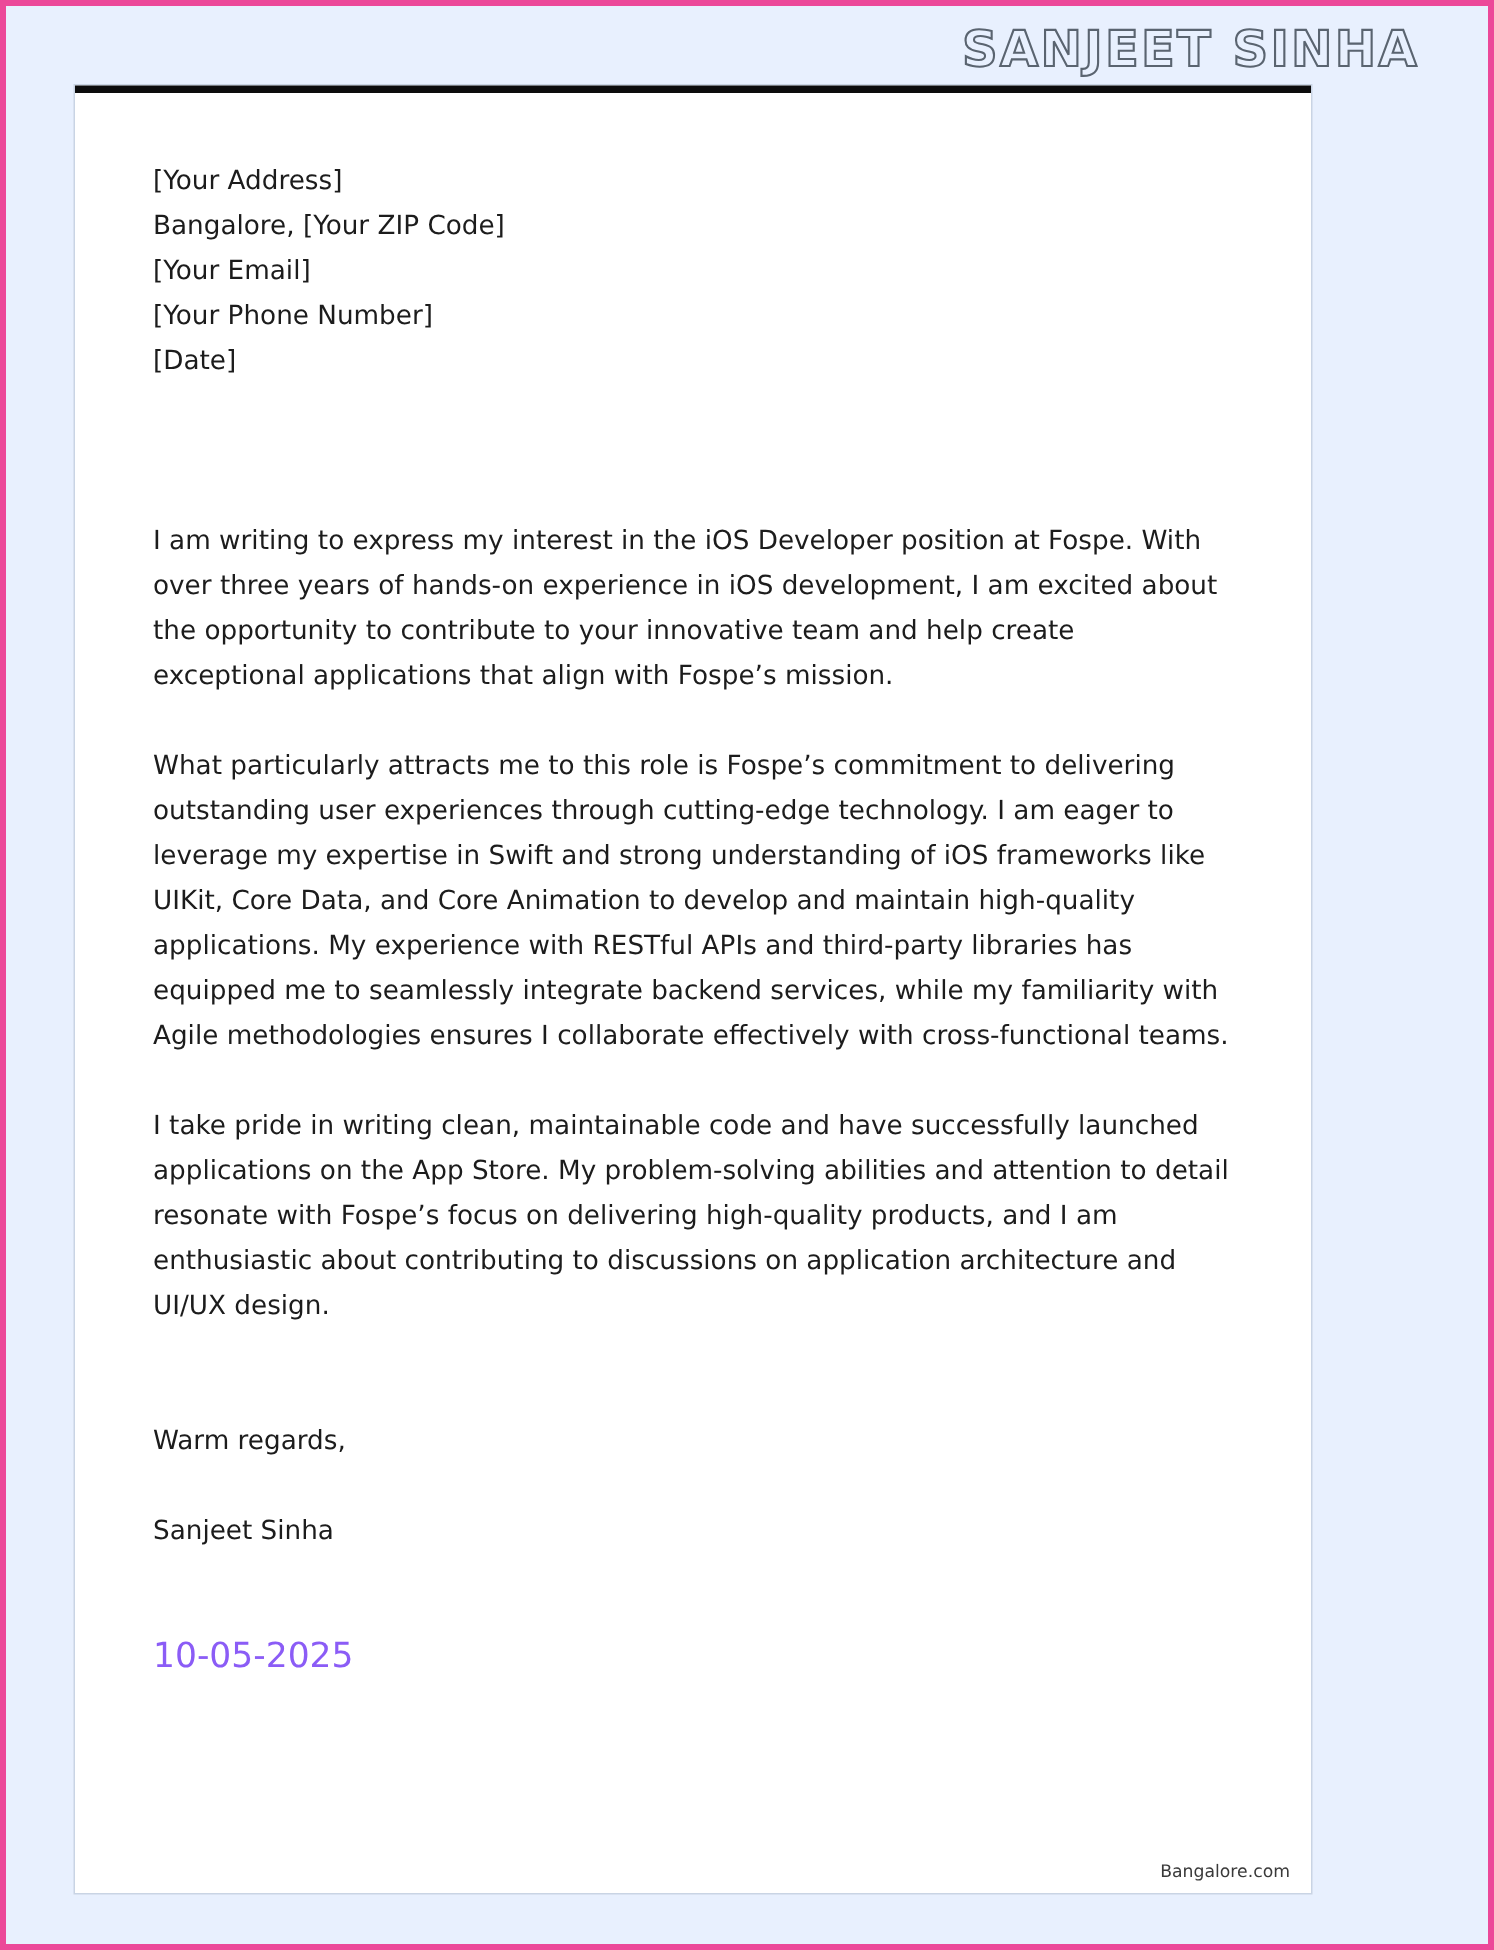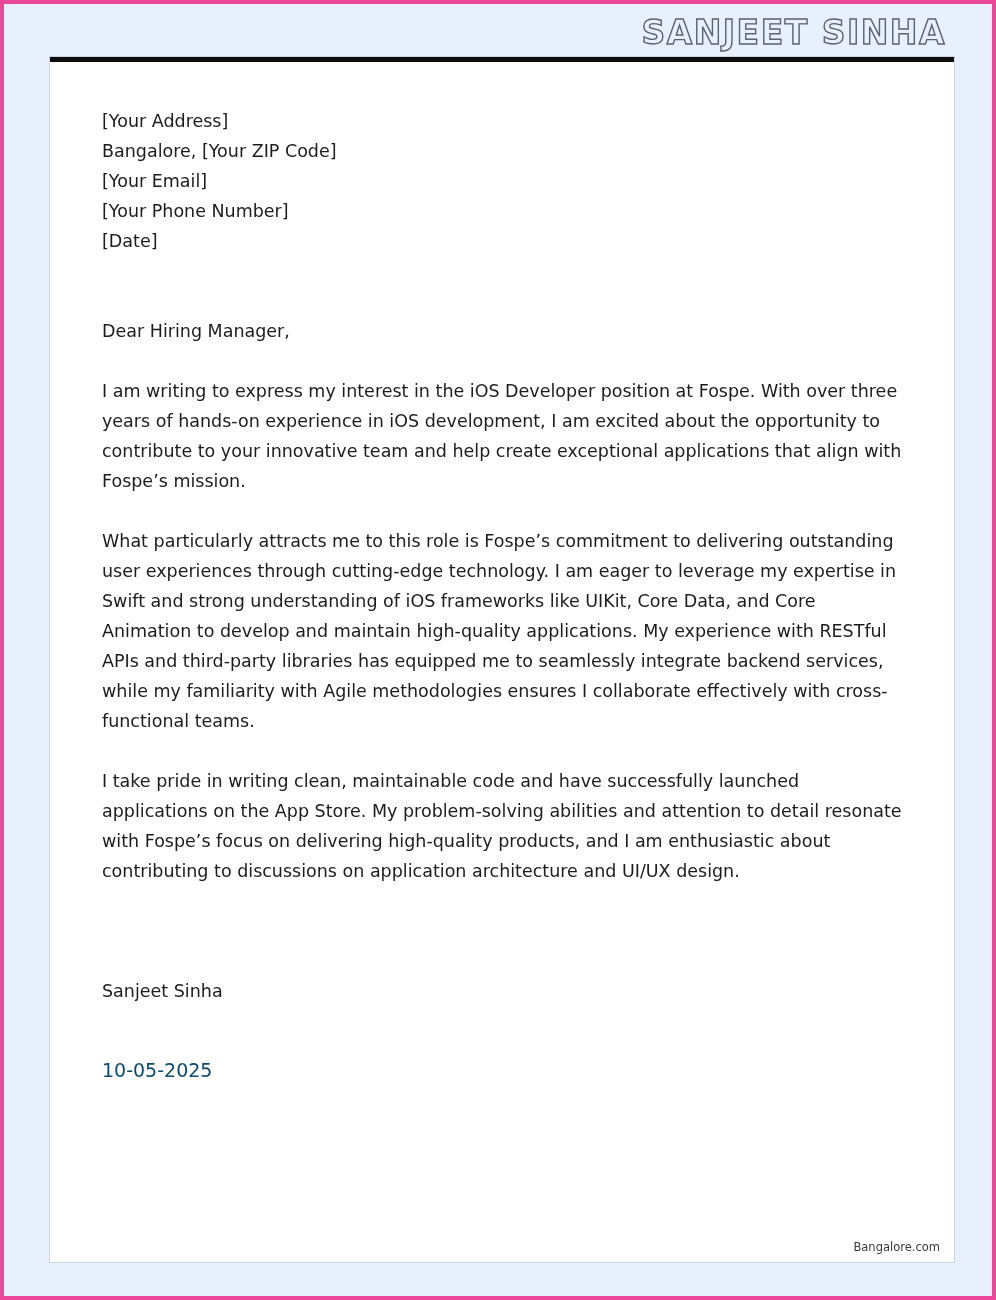--- a/index.html
+++ b/index.html
@@ -40,21 +40,21 @@
     color: #e8f0fe;
     -webkit-text-stroke: 1.4px #5a6470;
     text-shadow: 0 0 0 #5a6470;
     line-height: 38px;
     white-space: nowrap;
   }
   .sheet {
     position: absolute;
     top: 53px;
     left: 46px;
-    width: 904px;
+    width: 824px;
     height: 1205px;
     background: #ffffff;
     border-top: 5px solid #0c0c0c;
     box-shadow: 0 0 0 1px #c9d4e4;
   }
   .body-wrap {
     padding: 44px 52px 0 52px;
     font-size: 17.5px;
     line-height: 30px;
     color: #1c1c1c;
@@ -62,22 +62,22 @@
   .block {
     margin: 0;
     white-space: pre-line;
   }
   .gap { height: 30px; }
   .para {
     margin: 0;
     text-align: left;
   }
   .sig-date {
-    color: #0c4a6e;
-    font-size: 19px;
+    color: #8b5cf6;
+    font-size: 23px;
     line-height: 30px;
   }
   .footer-brand {
     position: absolute;
     right: 14px;
     bottom: 8px;
     font-size: 11.5px;
     color: #3a3a3a;
     font-family: "DejaVu Sans", sans-serif;
   }
@@ -98,39 +98,39 @@
 Bangalore, [Your ZIP Code]
 [Your Email]
 [Your Phone Number]
 [Date]</p>
 
       <div class="gap"></div>
 
 
       <div class="gap"></div>
 
-      <p class="para">Dear Hiring Manager,</p>
 
       <div class="gap"></div>
 
       <p class="para">I am writing to express my interest in the iOS Developer position at Fospe. With over three years of hands-on experience in iOS development, I am excited about the opportunity to contribute to your innovative team and help create exceptional applications that align with Fospe’s mission.</p>
 
       <div class="gap"></div>
 
       <p class="para">What particularly attracts me to this role is Fospe’s commitment to delivering outstanding user experiences through cutting-edge technology. I am eager to leverage my expertise in Swift and strong understanding of iOS frameworks like UIKit, Core Data, and Core Animation to develop and maintain high-quality applications. My experience with RESTful APIs and third-party libraries has equipped me to seamlessly integrate backend services, while my familiarity with Agile methodologies ensures I collaborate effectively with cross-functional teams.</p>
 
       <div class="gap"></div>
 
       <p class="para">I take pride in writing clean, maintainable code and have successfully launched applications on the App Store. My problem-solving abilities and attention to detail resonate with Fospe’s focus on delivering high-quality products, and I am enthusiastic about contributing to discussions on application architecture and UI/UX design.</p>
 
       <div class="gap"></div>
 
 
       <div class="gap"></div>
 
+      <p class="para">Warm regards,</p>
 
       <div class="gap"></div>
 
       <p class="para">Sanjeet Sinha</p>
 
       <div class="gap"></div>
 
       <p class="sig-date">10-05-2025</p>
 
     </div>

